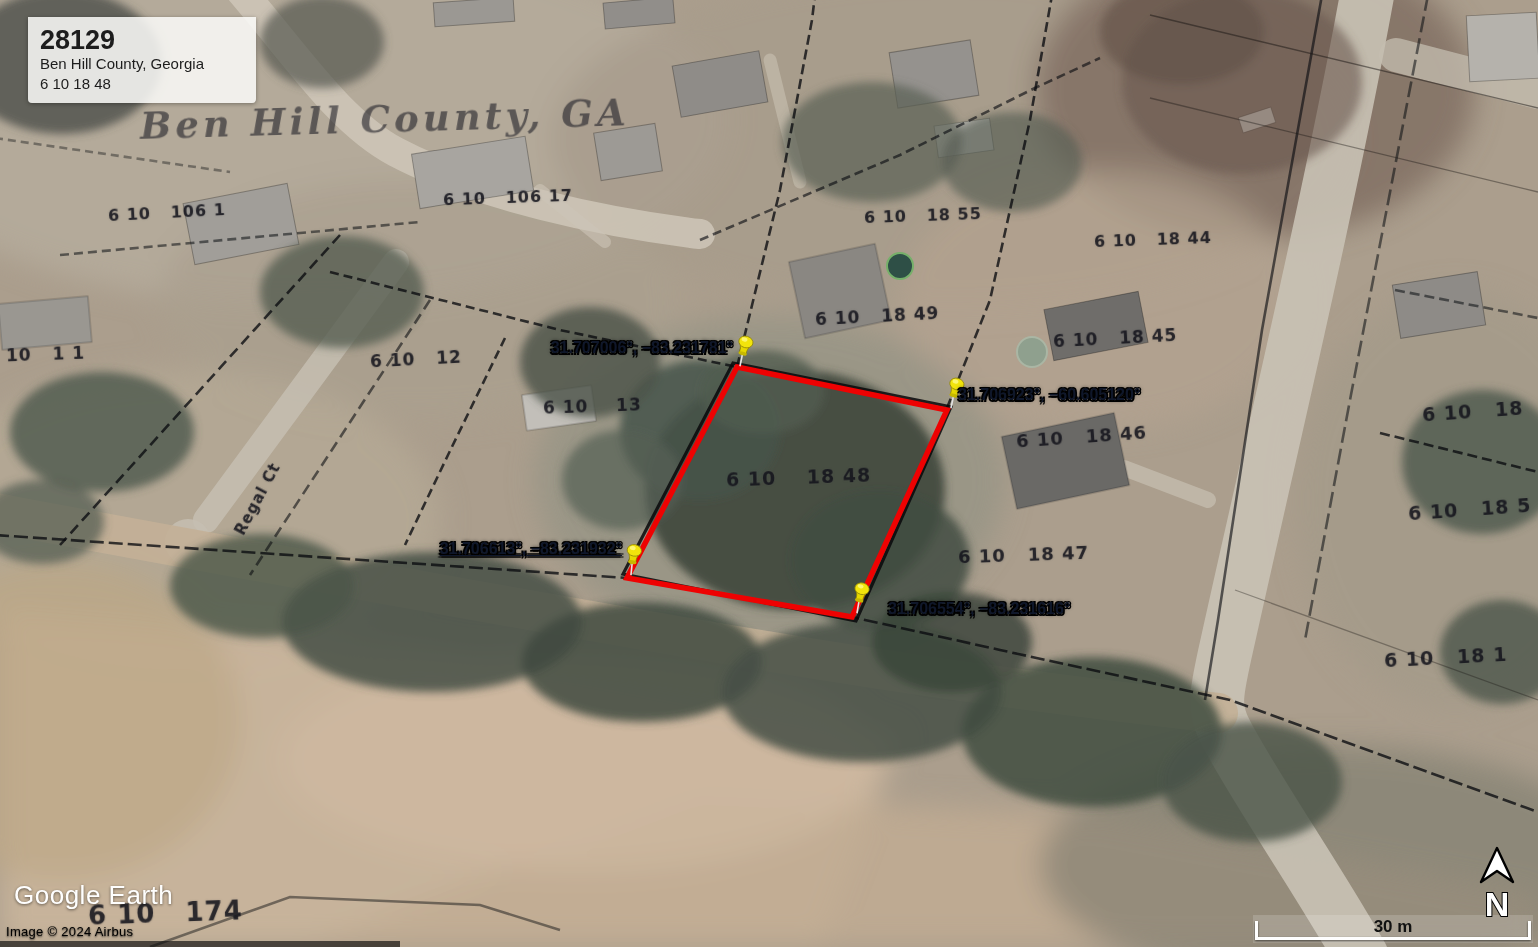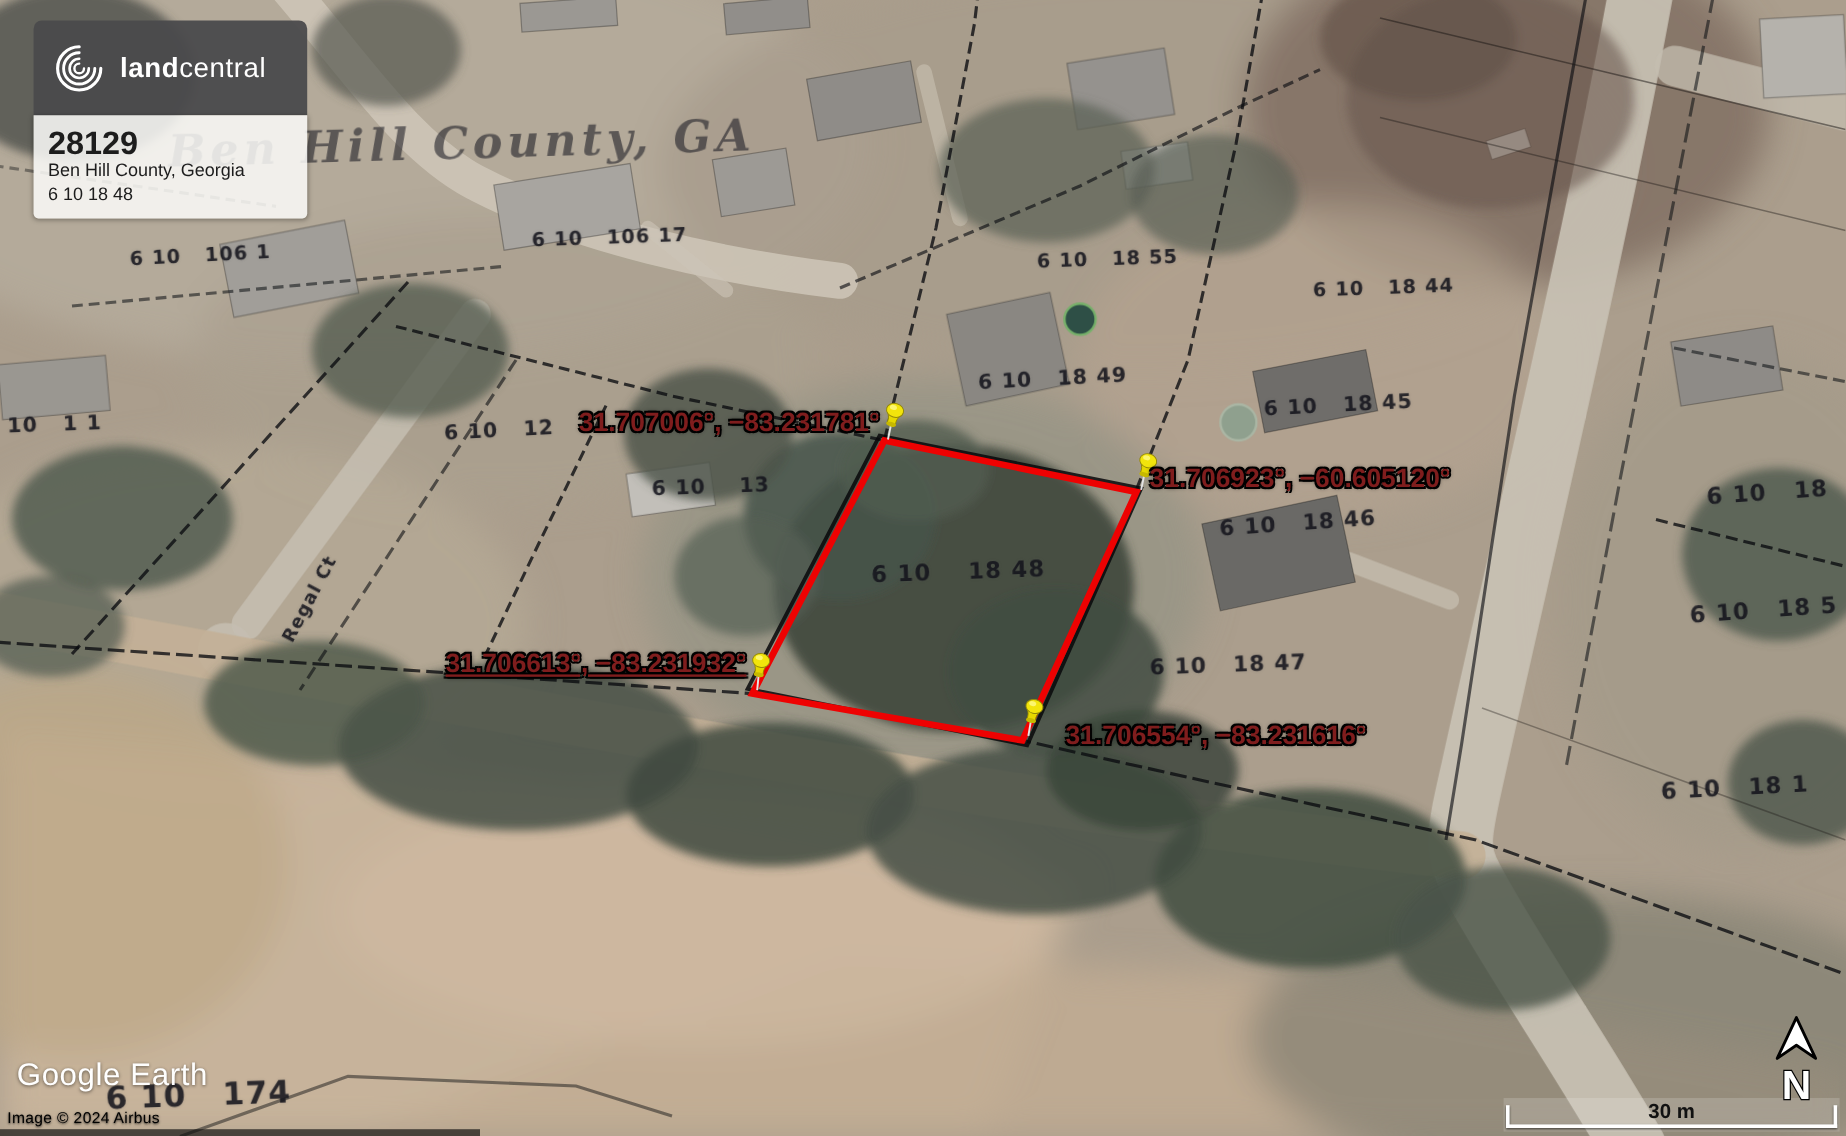--- a/index.html
+++ b/index.html
@@ -8,21 +8,21 @@
   .stage svg.bg{position:absolute;left:0;top:0;}
   
   .county-wm{position:absolute;left:140px;top:97px;font-family:"DejaVu Serif",serif;
     font-style:italic;font-weight:bold;font-size:37px;letter-spacing:4px;
     color:rgba(28,28,36,.58);transform:rotate(-1.6deg);filter:blur(.5px);white-space:pre;}
   
   .plbl{position:absolute;font-family:"DejaVu Sans",sans-serif;font-weight:bold;
     color:rgba(16,16,24,.82);letter-spacing:1px;white-space:pre;filter:blur(.4px);
     text-shadow:0 0 2px rgba(90,90,90,.35);}
   
-  .coord{position:absolute;font-weight:bold;font-size:22px;color:#7f1d1d;white-space:pre;
+  .coord{position:absolute;font-weight:bold;font-size:16px;color:#0f172a;white-space:pre;
     text-shadow:-1.5px -1.5px 0 #000,1.5px -1.5px 0 #000,-1.5px 1.5px 0 #000,
                  1.5px 1.5px 0 #000,0 0 4px #000;}
   .pin{position:absolute;width:34px;height:40px;}
   
   .card{position:absolute;left:28px;top:17px;width:228px;}
   .card-head{background:rgba(74,74,76,.95);border-radius:7px 7px 0 0;height:79px;
     display:flex;align-items:center;padding:0 14px;box-sizing:border-box;}
   .card-body{background:rgba(250,250,248,.86);border-radius:0 0 4px 4px;
     padding:9px 12px 10px 12px;box-shadow:0 1px 4px rgba(0,0,0,.35);}
   .logo-text{font-size:23px;color:#fff;margin-left:10px;letter-spacing:.5px;}
@@ -230,31 +230,20 @@
   <path d="M -6,-23 C -3.4,-18.5 -3.2,-17 -3.6,-13 L 3.6,-13 C 3.2,-17 3.4,-18.5 6,-23 Z" fill="#e6d800" stroke="#8f8400" stroke-width="0.7"></path>
   <ellipse cx="0" cy="-13" rx="4.2" ry="1.9" fill="#c7b900"></ellipse>
   <ellipse cx="0" cy="-25" rx="7.2" ry="5.8" fill="#f2e40c" stroke="#93880a" stroke-width="0.8"></ellipse>
   <ellipse cx="-2" cy="-27" rx="3" ry="2" fill="#fdf77a" opacity="0.9"></ellipse>
  </g>
         </svg></div>
       <div class="coord" style="left: 868px; top: 600px; padding-left: 20px;">31.706554°, −83.231616°</div>
     </div>
 
   <div class="card">
-    <div class="card-head">
-      <svg width="48" height="48" viewBox="0 0 48 48">
-        <g fill="none" stroke="#fff" stroke-linecap="round">
-          <path d="M 24,6 A 18,18 0 1 0 42,24" stroke-width="2.6"></path>
-          <path d="M 24,11 A 13,13 0 1 0 37,24" stroke-width="2.4"></path>
-          <path d="M 24,16 A 8,8 0 1 0 32,24" stroke-width="2.2"></path>
-          <path d="M 24,20 A 4,4 0 1 0 28,24" stroke-width="2"></path>
-        </g>
-      </svg>
-      <div class="logo-text"><b>land</b><span>central</span></div>
-    </div>
     <div class="card-body">
       <div class="listing-id">28129</div>
       <div class="listing-sub">Ben Hill County, Georgia</div>
       <div class="listing-sub" style="margin-top:0">6 10 18 48</div>
     </div>
   </div>
 
   <div class="ge-logo"><span>Google </span><span class="lt">Earth</span></div>
   <div class="attr">Image © 2024 Airbus</div>
 

